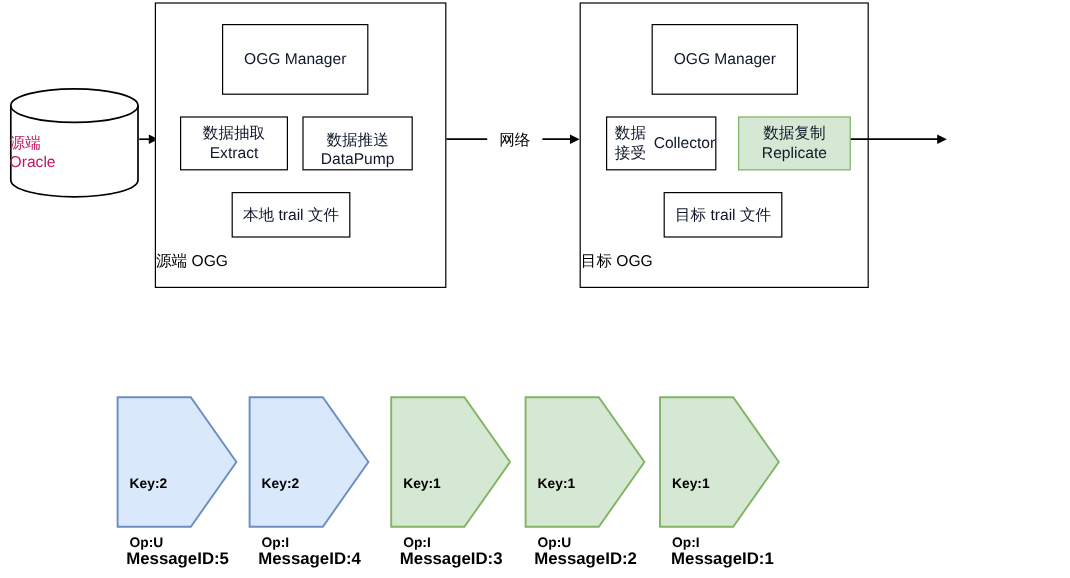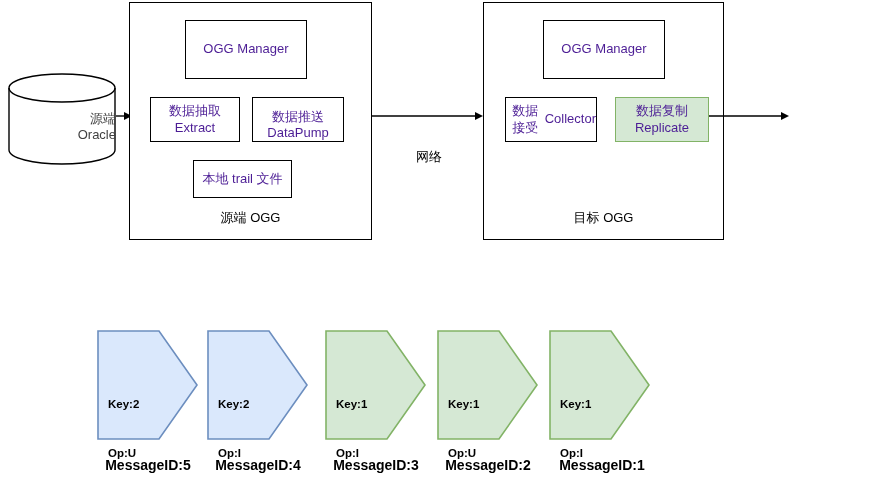--- a/index.html
+++ b/index.html
@@ -22,68 +22,66 @@
   .box {
     position: absolute;
     box-sizing: border-box;
     border: 1px solid #000000;
     background: #ffffff;
     display: flex;
     align-items: center;
     justify-content: center;
     text-align: center;
     font-size: 13px;
-    color: #4c1d95;
+    color: #0f172a;
     line-height: 1.25;
   }
   .outerbox {
     position: absolute;
     box-sizing: border-box;
     border: 1.5px solid #000000;
     background: #ffffff;
   }
   .outer-label {
     position: absolute;
     left: 0;
     right: 0;
-    text-align: center;
     font-size: 13px;
     color: #000000;
   }
   .greenbox {
     background: #d5e8d4;
     border: 1.5px solid #82b366;
   }
 
   
   .cyl-v {
     position: absolute;
   }
   .cyl-v svg, .cyl-h svg { display: block; overflow: visible; }
   .cyl-label {
     position: absolute;
     left: 0; right: 0;
-    text-align: right;
-    font-size: 13px;
-    color: #404040;
+    text-align: left;
+    font-size: 13px;
+    color: #be185d;
     line-height: 1.25;
   }
   .cyl-h { position: absolute; }
 
   
   .conn { position: absolute; }
   .conn svg { display: block; overflow: visible; }
   .conn-label {
     position: absolute;
     font-size: 13px;
     background: #ffffff;
     color: #000000;
     padding: 0 2px;
     text-align: center;
-    margin-top: 40px;
   }
 
   
   .msg { position: absolute; }
   .msg svg { display: block; overflow: visible; }
   .msg-text {
     position: absolute;
     font-size: 11.5px;
     font-weight: bold;
     color: #000000;
@@ -163,20 +161,23 @@
   <div class="box" style="left:505px; top:97px; width:92px; height:45px; flex-direction:row;">
     <span>数据接受</span>
     <span>Collector</span>
   </div>
 
   <div class="box greenbox" style="left:615px; top:97px; width:94px; height:45px; flex-direction:column;">
     <span>数据复制</span>
     <span>Replicate</span>
   </div>
 
+  <div class="box" style="left:553px; top:160px; width:99px; height:38px;">
+    <span>目标 trail 文件</span>
+  </div>
 
   <div class="conn" style="left:709px; top:109px; width:80px; height:14px;">
     <svg width="80" height="14" viewBox="0 0 80 14">
       <line x1="0" y1="7" x2="73" y2="7" stroke="#000000" stroke-width="1.4"></line>
       <polygon points="80,7 72,3 72,11" fill="#000000"></polygon>
     </svg>
   </div>
 
 
   <div class="msg" style="left:97px; top:330px; width:101px; height:110px;">

